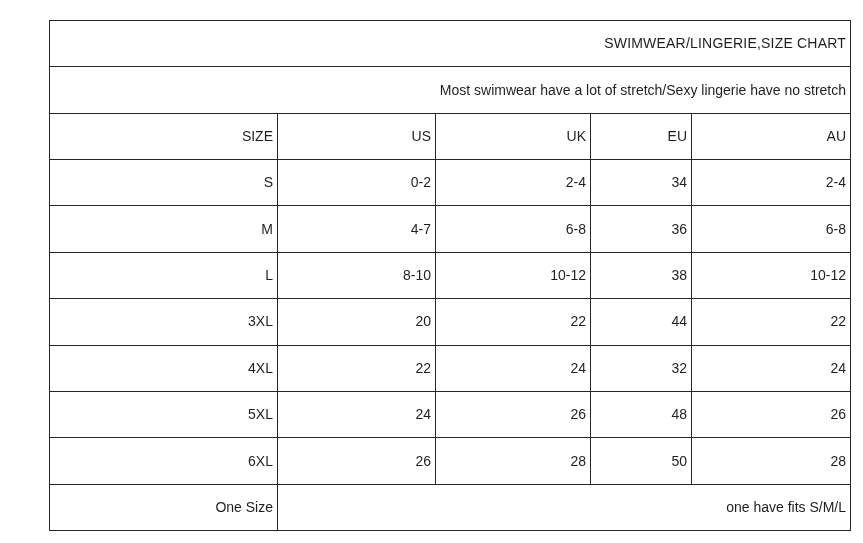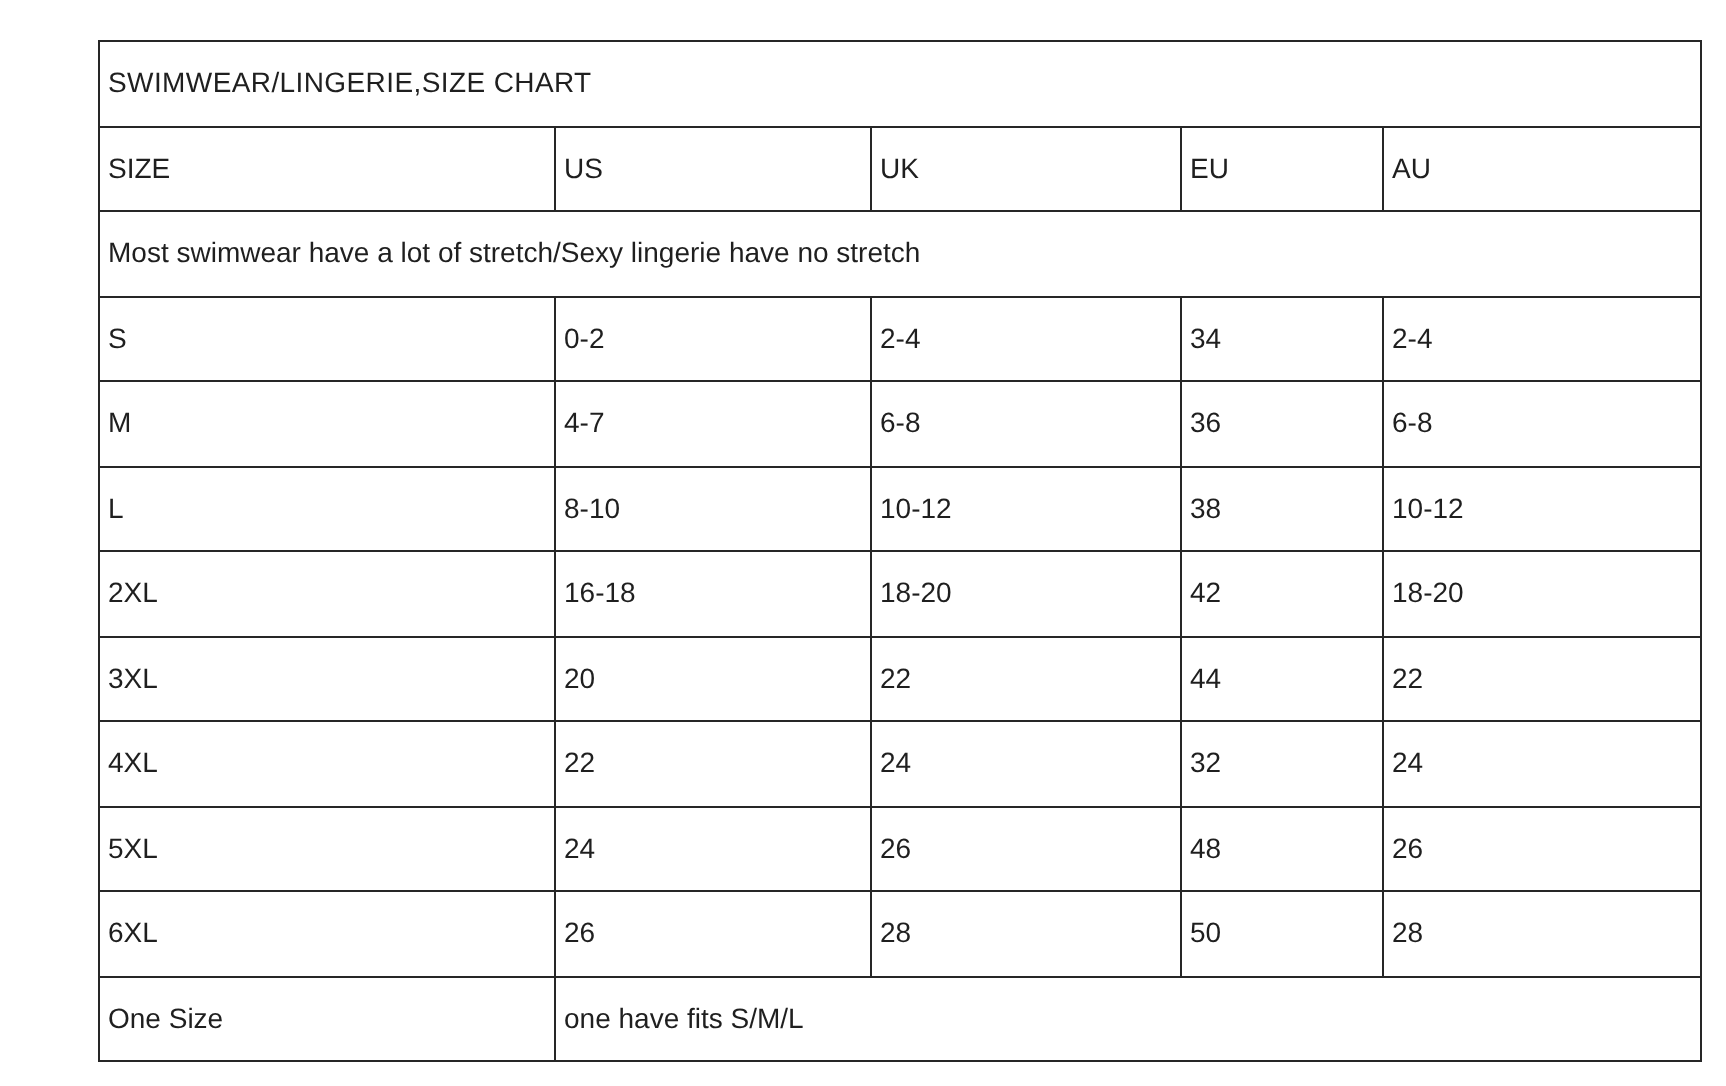--- a/index.html
+++ b/index.html
@@ -20,21 +20,21 @@
     left: 49px;
     top: 20px;
     width: 801px;
     height: 511px;
     border-collapse: collapse;
     table-layout: fixed;
     background: #ffffff;
   }
   .size-table td {
     border: 1.5px solid #262626;
-    text-align: left;
+    text-align: right;
     vertical-align: middle;
     font-size: 14px;
     line-height: 1.2;
     padding: 0 4px;
     color: #1f1f1f;
     background: #ffffff;
     overflow: hidden;
     white-space: nowrap;
   }
   .title-cell {
@@ -51,28 +51,28 @@
     <col style="width:158px">
     <col style="width:155px">
     <col style="width:101px">
     <col style="width:159px">
   </colgroup>
   <tbody>
     <tr>
       <td colspan="5" class="title-cell">SWIMWEAR/LINGERIE,SIZE CHART</td>
     </tr>
     <tr>
+      <td colspan="5">Most swimwear have a lot of stretch/Sexy lingerie have no stretch</td>
+    </tr>
+    <tr>
       <td>SIZE</td>
       <td>US</td>
       <td>UK</td>
       <td>EU</td>
       <td>AU</td>
-    </tr>
-    <tr>
-      <td colspan="5">Most swimwear have a lot of stretch/Sexy lingerie have no stretch</td>
     </tr>
     <tr>
       <td>S</td>
       <td>0-2</td>
       <td>2-4</td>
       <td>34</td>
       <td>2-4</td>
     </tr>
     <tr>
       <td>M</td>
@@ -80,27 +80,20 @@
       <td>6-8</td>
       <td>36</td>
       <td>6-8</td>
     </tr>
     <tr>
       <td>L</td>
       <td>8-10</td>
       <td>10-12</td>
       <td>38</td>
       <td>10-12</td>
-    </tr>
-    <tr>
-      <td>2XL</td>
-      <td>16-18</td>
-      <td>18-20</td>
-      <td>42</td>
-      <td>18-20</td>
     </tr>
     <tr>
       <td>3XL</td>
       <td>20</td>
       <td>22</td>
       <td>44</td>
       <td>22</td>
     </tr>
     <tr>
       <td>4XL</td>

